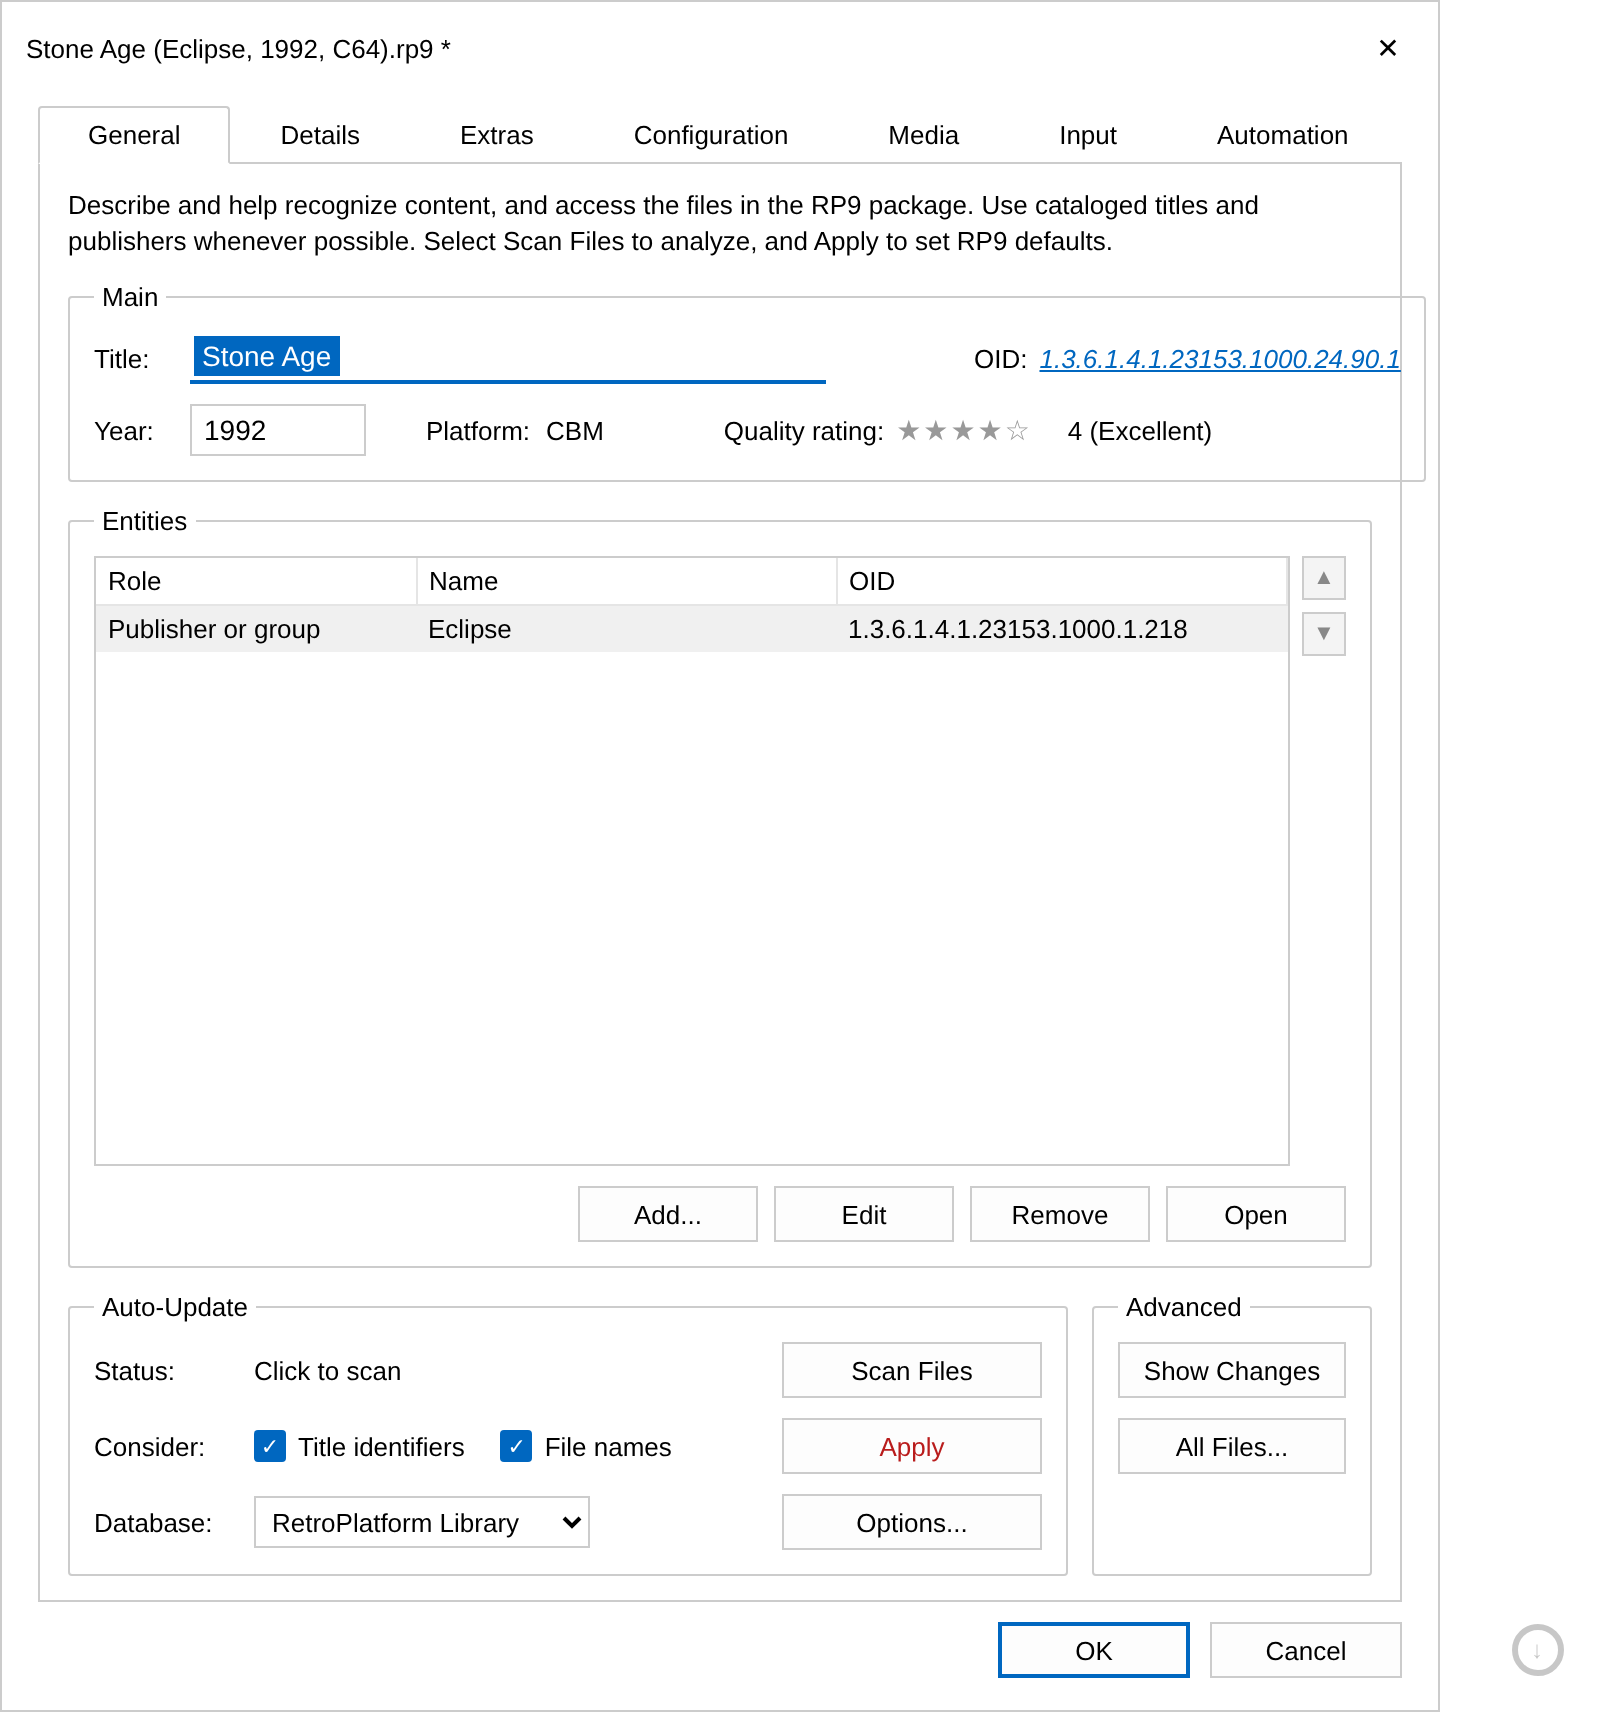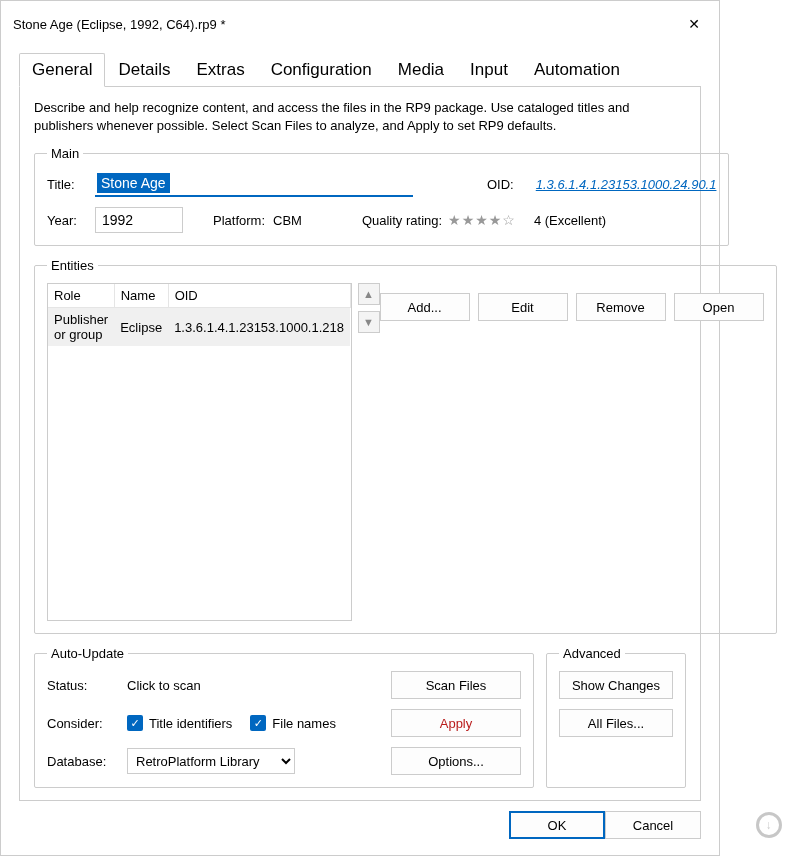--- a/index.html
+++ b/index.html
@@ -38,22 +38,22 @@
   justify-content: center;
   font-size: 14px;
   cursor: pointer;
 }
 .tabs {
   display: flex;
   margin: 6px 18px 0 18px;
   border-bottom: 1px solid #ccc;
 }
 .tab {
-  padding: 6px 12px;
-  font-size: 17px;
+  padding: 6px 24px;
+  font-size: 13px;
   border: 1px solid transparent;
   border-bottom: none;
   cursor: pointer;
   position: relative;
 }
 .tab.active {
   border: 1px solid #ccc;
   border-bottom: 1px solid #fff;
   margin-bottom: -1px;
   background: #fff;
@@ -101,40 +101,40 @@
   background: #0067c0;
   color: #fff;
   padding: 2px 4px;
   font-size: 14px;
   margin-left: 2px;
 }
 .oid-row {
   margin-left: 74px;
   display: flex;
   align-items: flex-start;
-  gap: 22px;
+  gap: 6px;
 }
 .oid-link {
   color: #0067c0;
   text-decoration: underline;
   cursor: pointer;
   font-style: italic;
 }
 .year-input {
   width: 88px;
   height: 26px;
   border: 1px solid #ccc;
   font-size: 14px;
   padding: 2px 6px;
 }
 .platform-label { margin-left: 30px; }
 .quality-label { margin-left: 60px; }
 .stars { color: #999; letter-spacing: 1px; margin-left: 6px; font-size: 14px;}
 .quality-text { margin-left: 18px; }
-.entities-box { flex: 1; display: flex; }
+.entities-box { flex: 1; display: flex; flex-direction: column; }
 .entities-body { display:flex; gap:6px; flex:1; }
 .table-wrap {
   flex: 1;
   border: 1px solid #ccc;
   background: #fff;
   overflow: hidden;
   min-height: 210px;
 }
 table { width: 100%; border-collapse: collapse; font-size: 13px;}
 th {
@@ -207,20 +207,21 @@
   width: 168px;
   background: #fff;
 }
 .advanced {
   width: 140px;
 }
 .advanced .btn { width: 100%; margin-bottom: 10px; min-width:0;}
 .footer {
   display: flex;
   justify-content: flex-end;
+  gap: 10px;
   padding: 0 18px 16px 18px;
 }
 .btn.primary { border: 2px solid #0067c0; }
 .watermark {
   position: absolute;
   right: 18px;
   bottom: 18px;
   font-size: 22px;
   color: rgba(0,0,0,0.22);
   letter-spacing: 1px;

